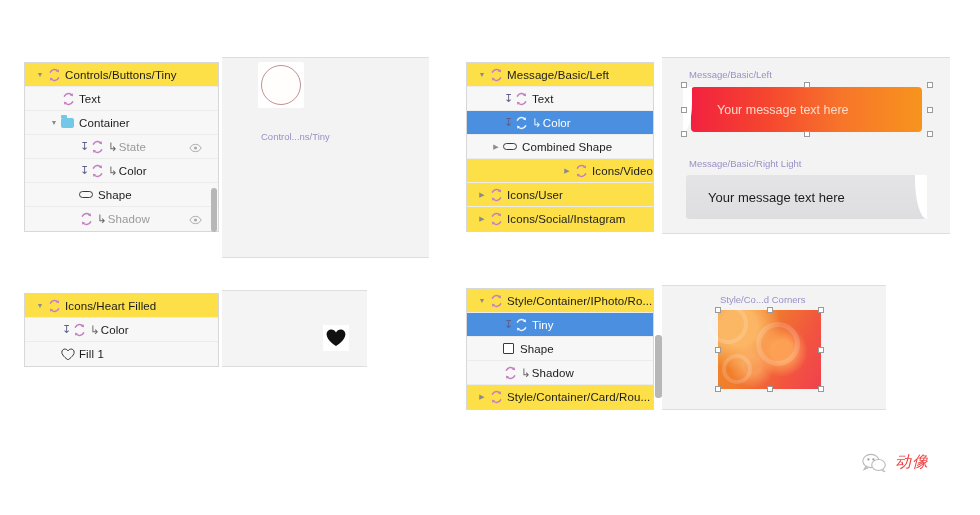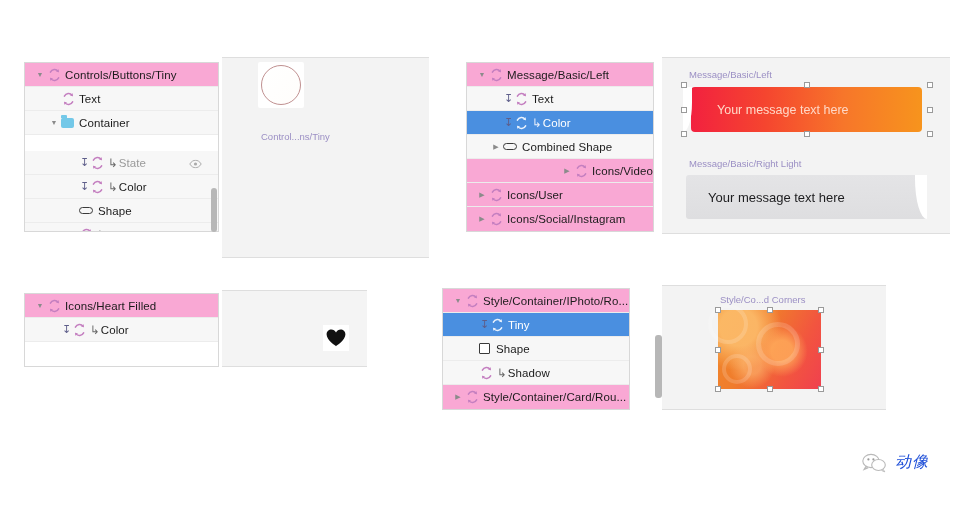--- a/index.html
+++ b/index.html
@@ -20,21 +20,21 @@
     position: relative;
     display: flex;
     align-items: center;
     height: 24px;
     font-size: 11.5px;
     color: #1b1b1b;
     border-bottom: 1px solid #ececec;
     background: #f7f7f7;
     white-space: nowrap;
   }
-  .row.white  { background: #f9a8d4; }
+  .row.white  { background: #fde047; }
   .row.sel    { background: #4a8fe0; color: #ffffff; }
   .row.last   { border-bottom: none; }
 
   .disc {
     width: 14px; min-width: 14px;
     display: flex; align-items: center; justify-content: center;
     font-size: 7px; color: #8b8b8b;
   }
   .disc.open::before  { content: "\25BC"; }
   .disc.closed::before{ content: "\25B6"; }
@@ -174,21 +174,21 @@
   .photo-art .swirl {
     position: absolute; border-radius: 50%;
     border: 5px solid rgba(255,255,255,.16);
   }
 
   .wm {
     position: absolute; display: flex; align-items: center; gap: 7px;
   }
   .wm .txt {
     font-family: "Liberation Serif", serif;
-    font-size: 16px; color: #1d4ed8; font-style: italic; letter-spacing: 1px;
+    font-size: 16px; color: #ef4444; font-style: italic; letter-spacing: 1px;
   }
 </style>
 </head>
 <body>
 
 <div class="stage">
 
   <div class="layers" id="layers-1" style="left:24px; top:62px; width:195px; height:170px;">
       <div class="row white" style="padding-left:8px;">
         <span class="disc open"></span>
@@ -212,21 +212,21 @@
             <path d="M3.1 12.8 L3.4 9.7 L6.2 10.7 Z" fill="#c47fc0"></path>
           </svg>
         </span>
         <span class="lbl">Text</span>
       </div>
       <div class="row" style="padding-left:22px;">
         <span class="disc open"></span>
         <span class="folder"></span>
         <span class="lbl">Container</span>
       </div>
-      <div class="row" style="padding-left:40px;margin-top:16px;">
+      <div class="row" style="padding-left:40px;">
         <span class="disc none"></span>
         <span class="ovr"></span>
         <span class="sym">
           <svg width="15" height="14" viewBox="0 0 15 14">
             <path d="M3.4 4.2 A4.6 4.6 0 0 1 11.2 3.4" fill="none" stroke="#c47fc0" stroke-width="1.5" stroke-linecap="round"></path>
             <path d="M11.6 9.8 A4.6 4.6 0 0 1 3.8 10.6" fill="none" stroke="#c47fc0" stroke-width="1.5" stroke-linecap="round"></path>
             <path d="M11.9 1.2 L11.6 4.3 L8.8 3.3 Z" fill="#c47fc0"></path>
             <path d="M3.1 12.8 L3.4 9.7 L6.2 10.7 Z" fill="#c47fc0"></path>
           </svg>
         </span>
@@ -407,31 +407,38 @@
         <span class="sym">
           <svg width="15" height="14" viewBox="0 0 15 14">
             <path d="M3.4 4.2 A4.6 4.6 0 0 1 11.2 3.4" fill="none" stroke="#c47fc0" stroke-width="1.5" stroke-linecap="round"></path>
             <path d="M11.6 9.8 A4.6 4.6 0 0 1 3.8 10.6" fill="none" stroke="#c47fc0" stroke-width="1.5" stroke-linecap="round"></path>
             <path d="M11.9 1.2 L11.6 4.3 L8.8 3.3 Z" fill="#c47fc0"></path>
             <path d="M3.1 12.8 L3.4 9.7 L6.2 10.7 Z" fill="#c47fc0"></path>
           </svg>
         </span>
         <span class="lbl"><span class="arrowpfx">↳</span>Color</span>
       </div>
+      <div class="row last" style="padding-left:22px;">
+        <span class="disc none"></span>
+        <span class="hrt"><svg width="14" height="13" viewBox="0 0 20 18">
+            <path d="M10 16.6 C10 16.6 1.2 11 1.2 5.8 C1.2 2.9 3.3 1.2 5.5 1.2 C7.4 1.2 9.2 2.4 10 4 C10.8 2.4 12.6 1.2 14.5 1.2 C16.7 1.2 18.8 2.9 18.8 5.8 C18.8 11 10 16.6 10 16.6 Z" fill="none" stroke="#333" stroke-width="1.4"></path>
+          </svg></span>
+        <span class="lbl">Fill 1</span>
+      </div>
     </div>
 
   <div class="canvas plain" style="left:222px; top:290px; width:145px; height:77px;">
     <div class="heart-art" style="left:101px; top:34px; width:26px; height:26px;">
       <svg width="20" height="18" viewBox="0 0 20 18">
         <path d="M10 17.2 C10 17.2 0.6 11.2 0.6 5.6 C0.6 2.4 2.9 0.6 5.3 0.6 C7.3 0.6 9.1 1.9 10 3.6 C10.9 1.9 12.7 0.6 14.7 0.6 C17.1 0.6 19.4 2.4 19.4 5.6 C19.4 11.2 10 17.2 10 17.2 Z" fill="#111111"></path>
       </svg>
     </div>
   </div>
 
-  <div class="layers" id="layers-4" style="left:442px; top:288px; width:188px; height:122px;">
+  <div class="layers" id="layers-4" style="left:466px; top:288px; width:188px; height:122px;">
       <div class="row white" style="padding-left:8px;">
         <span class="disc open"></span>
         <span class="sym">
           <svg width="15" height="14" viewBox="0 0 15 14">
             <path d="M3.4 4.2 A4.6 4.6 0 0 1 11.2 3.4" fill="none" stroke="#c47fc0" stroke-width="1.5" stroke-linecap="round"></path>
             <path d="M11.6 9.8 A4.6 4.6 0 0 1 3.8 10.6" fill="none" stroke="#c47fc0" stroke-width="1.5" stroke-linecap="round"></path>
             <path d="M11.9 1.2 L11.6 4.3 L8.8 3.3 Z" fill="#c47fc0"></path>
             <path d="M3.1 12.8 L3.4 9.7 L6.2 10.7 Z" fill="#c47fc0"></path>
           </svg>
         </span>

